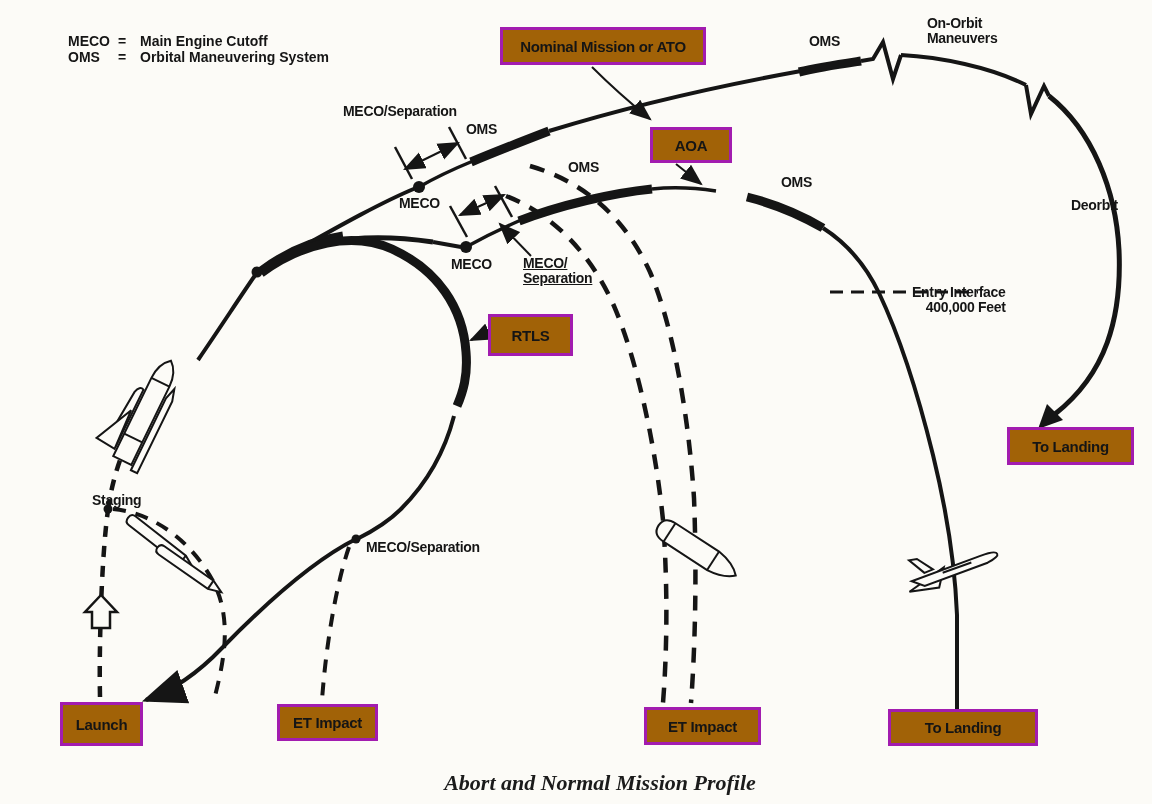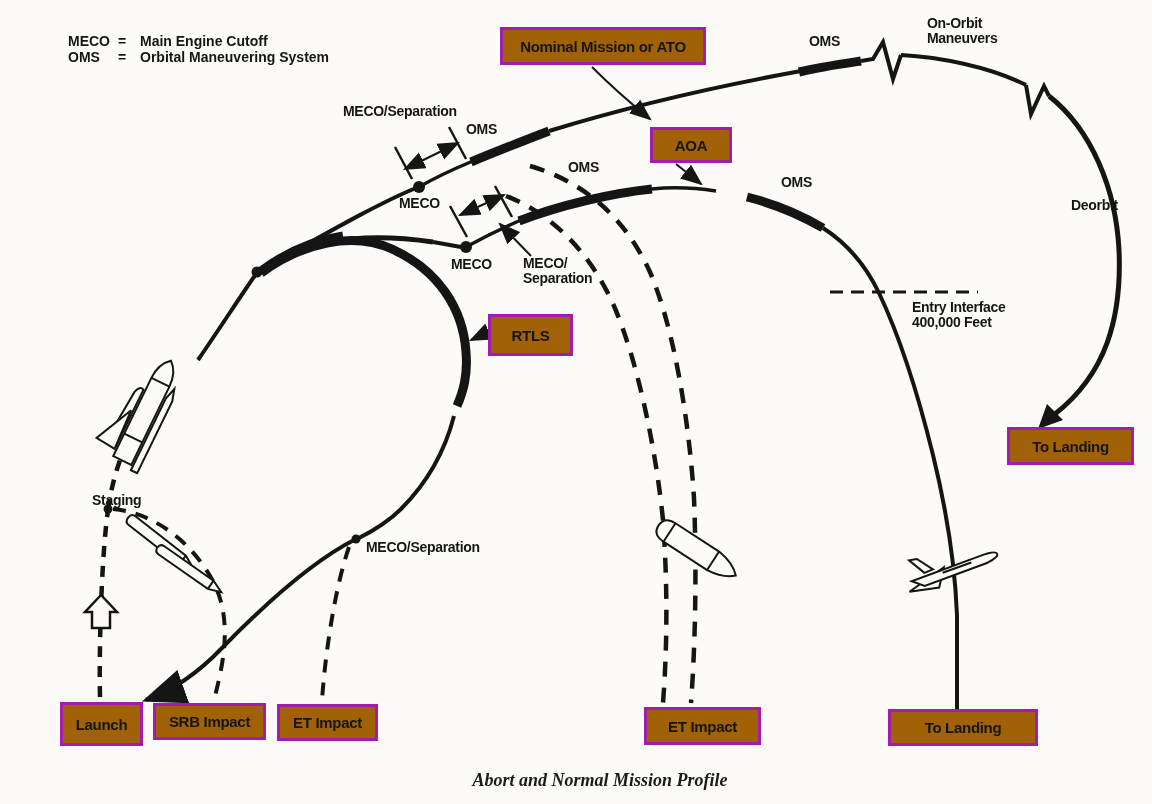--- a/index.html
+++ b/index.html
@@ -32,21 +32,21 @@
   }
   .legend{position:absolute;left:68px;top:34px;}
   .legend .ttl{font-weight:700;font-size:14.5px;margin-bottom:4px;}
   .legend .row{display:flex;font-weight:700;font-size:14px;line-height:15.5px;}
   .legend .abbr{width:50px;}
   .legend .eq{width:22px;}
   .caption{
     position:absolute;left:180px;top:770px;width:840px;
     text-align:center;
     font-family:"Liberation Serif",serif;
-    font-style:italic;font-weight:700;font-size:18px;
+    font-style:italic;font-weight:700;font-size:22px;
     color:#1b1b1b;
   }
 </style>
 </head>
 <body>
 
 <div class="stage">
 
   <svg width="1152" height="804" viewBox="0 0 1152 804">
     <defs>
@@ -172,42 +172,39 @@
     </div>
   <div class="bx" style="left:488px;top:314px;width:85px;height:42px;">
       <span>RTLS</span>
     </div>
   <div class="bx" style="left:1007px;top:427px;width:127px;height:38px;">
       <span>To Landing</span>
     </div>
   <div class="bx" style="left:60px;top:702px;width:83px;height:44px;">
       <span>Launch</span>
     </div>
-  <div class="bx" style="left:153px;top:703px;width:113px;height:37px;">
-      <span>SRB Impact</span>
-    </div>
   <div class="bx" style="left:277px;top:704px;width:101px;height:37px;">
       <span>ET Impact</span>
     </div>
   <div class="bx" style="left:644px;top:707px;width:117px;height:38px;">
       <span>ET Impact</span>
     </div>
   <div class="bx" style="left:888px;top:709px;width:150px;height:37px;">
       <span>To Landing</span>
     </div>
 
   <div class="lbl" style="left:343px;top:104px;">MECO/Separation</div>
   <div class="lbl" style="left:466px;top:122px;">OMS</div>
   <div class="lbl" style="left:809px;top:34px;">OMS</div>
   <div class="lbl" style="left:927px;top:16px;"><div>On-Orbit</div><div>Maneuvers</div></div>
   <div class="lbl" style="left:1071px;top:198px;">Deorbit</div>
   <div class="lbl" style="left:399px;top:196px;">MECO</div>
   <div class="lbl" style="left:451px;top:257px;">MECO</div>
-  <div class="lbl" style="left:523px;top:256px;"><div>MECO/</div><div>Separation</div></div>
+  <div class="lbl" style="left:523px;top:256px;text-decoration:underline;"><div>MECO/</div><div>Separation</div></div>
   <div class="lbl" style="left:568px;top:160px;">OMS</div>
   <div class="lbl" style="left:781px;top:175px;">OMS</div>
-  <div class="lbl" style="left:912px;top:300px;"><div>Entry Interface</div><div>400,000 Feet</div></div>
+  <div class="lbl" style="left:912px;top:285px;text-align:right;"><div>Entry Interface</div><div>400,000 Feet</div></div>
   <div class="lbl" style="left:50px;top:493px;margin-left:42px;">Staging</div>
   <div class="lbl" style="left:366px;top:540px;">MECO/Separation</div>
 
   <div class="caption">Abort and Normal Mission Profile</div>
 
 </div>
 
 </body></html>

